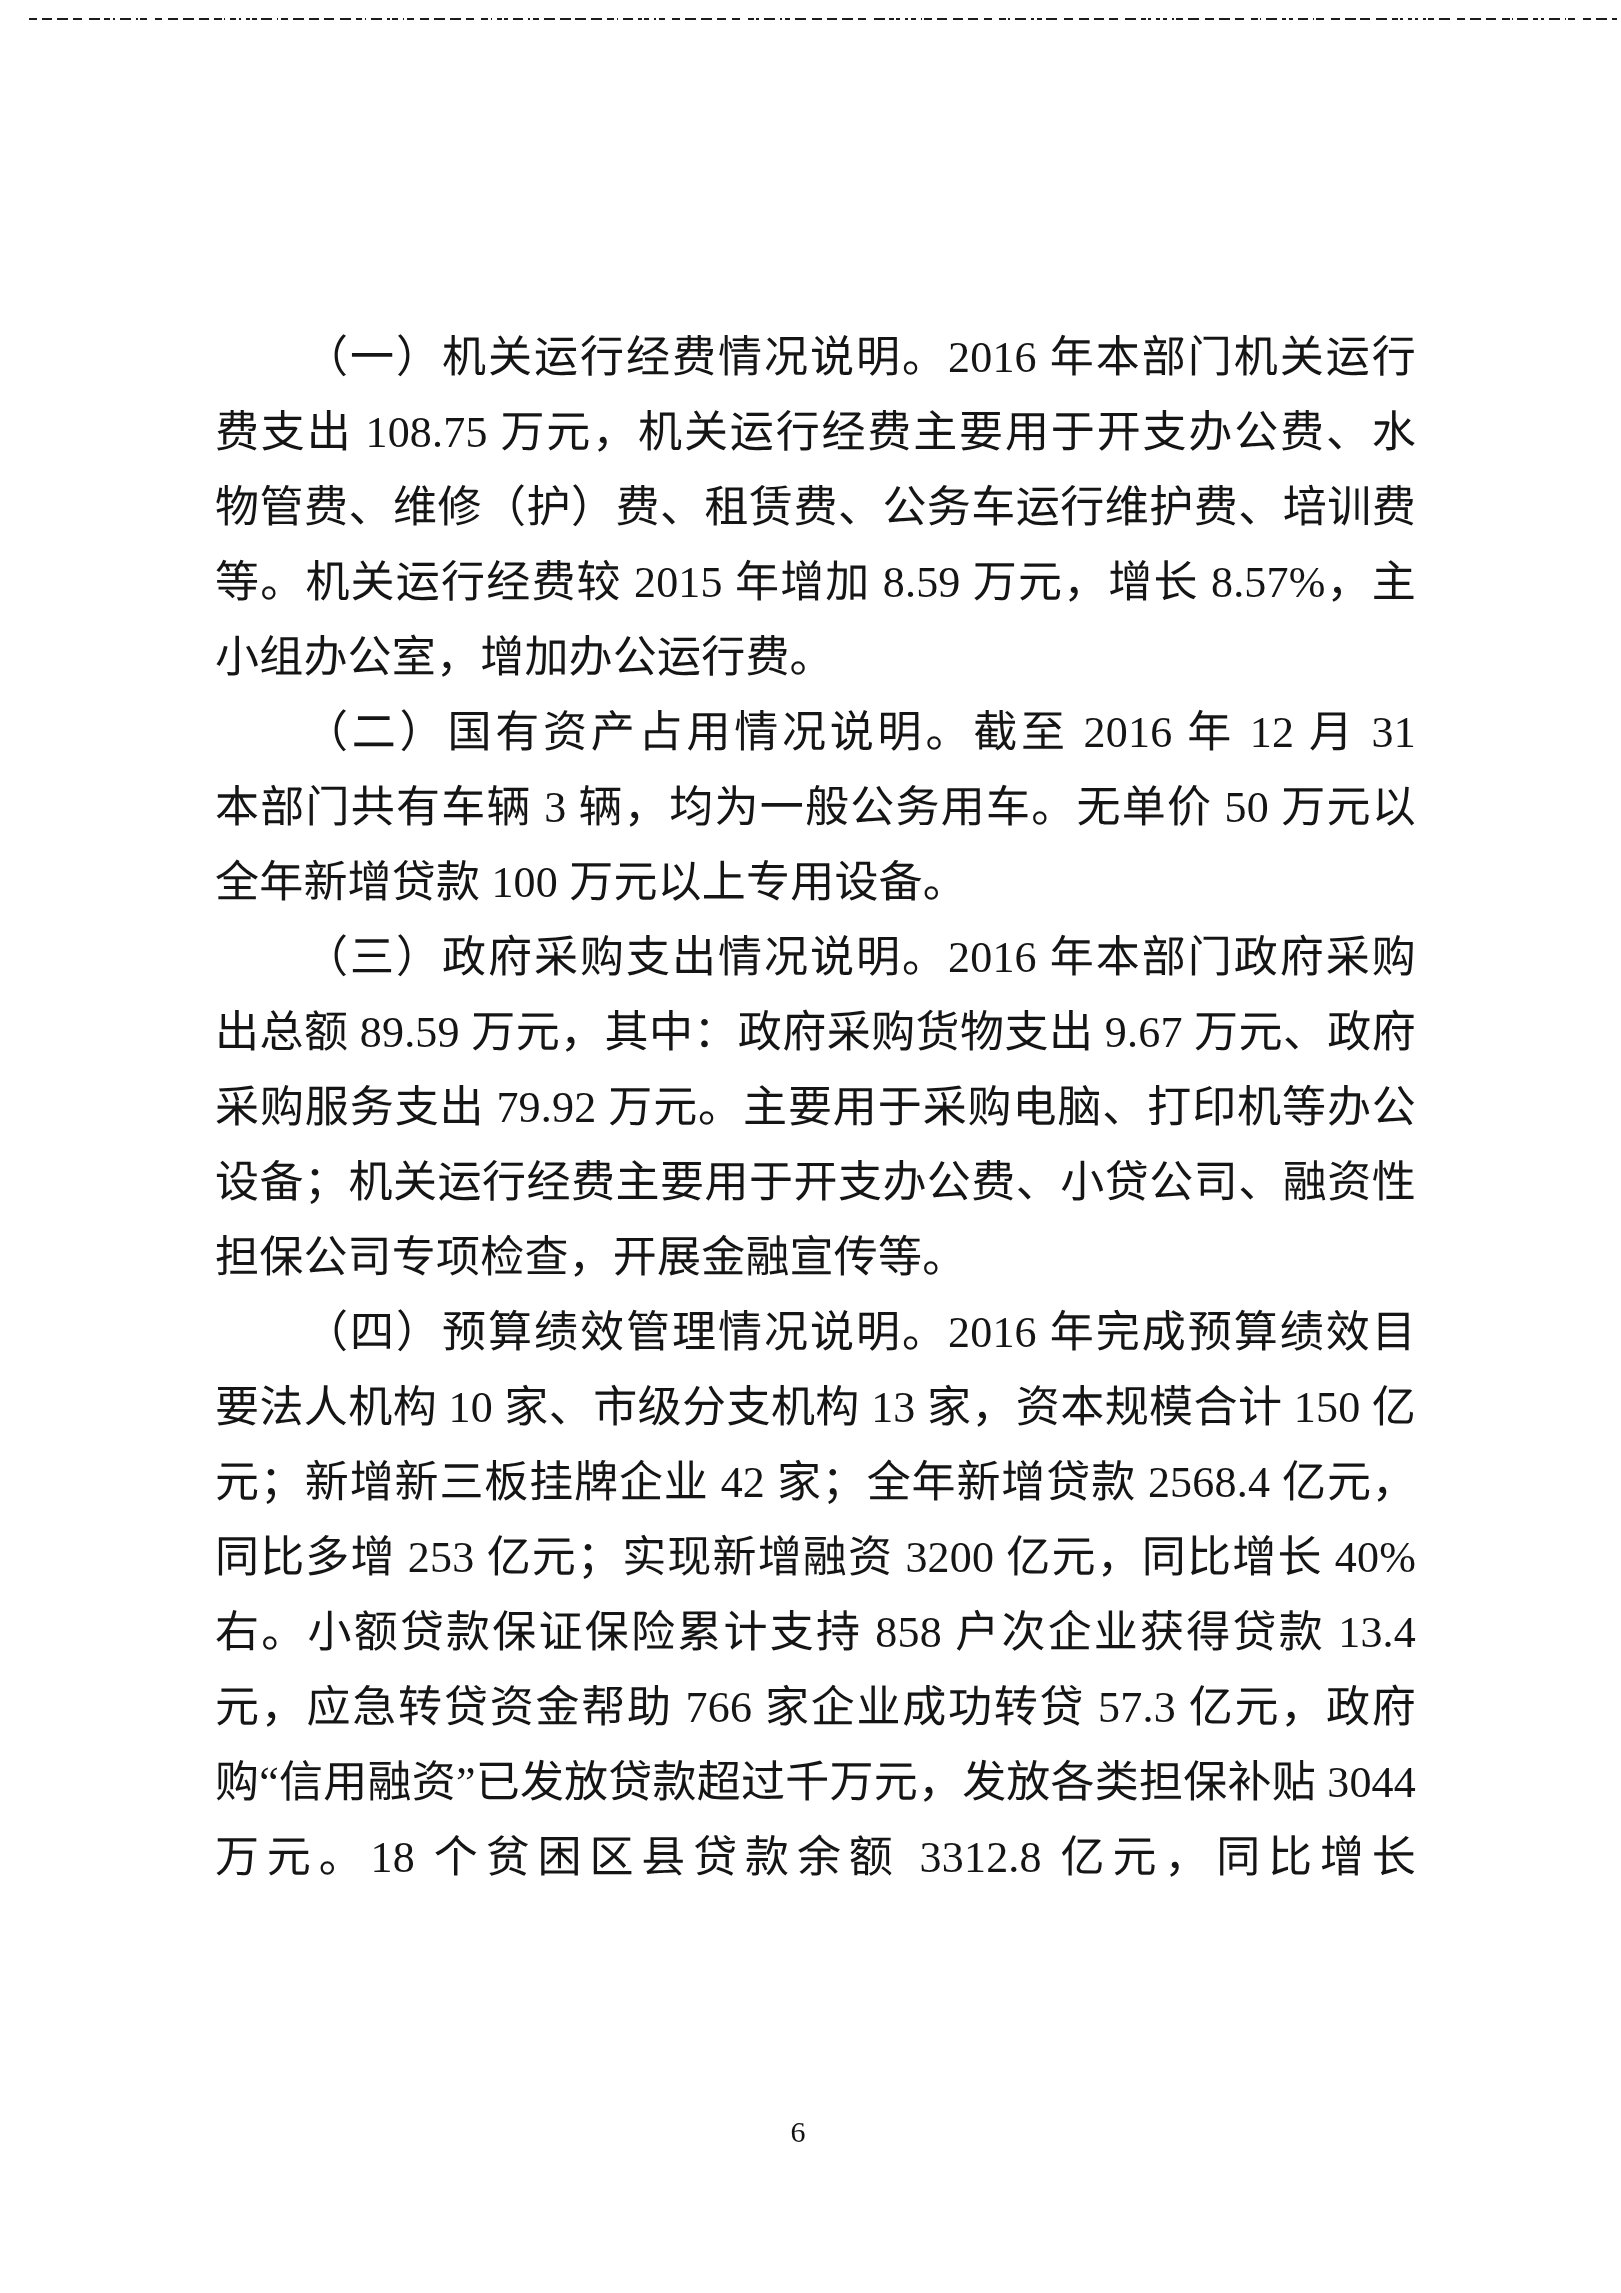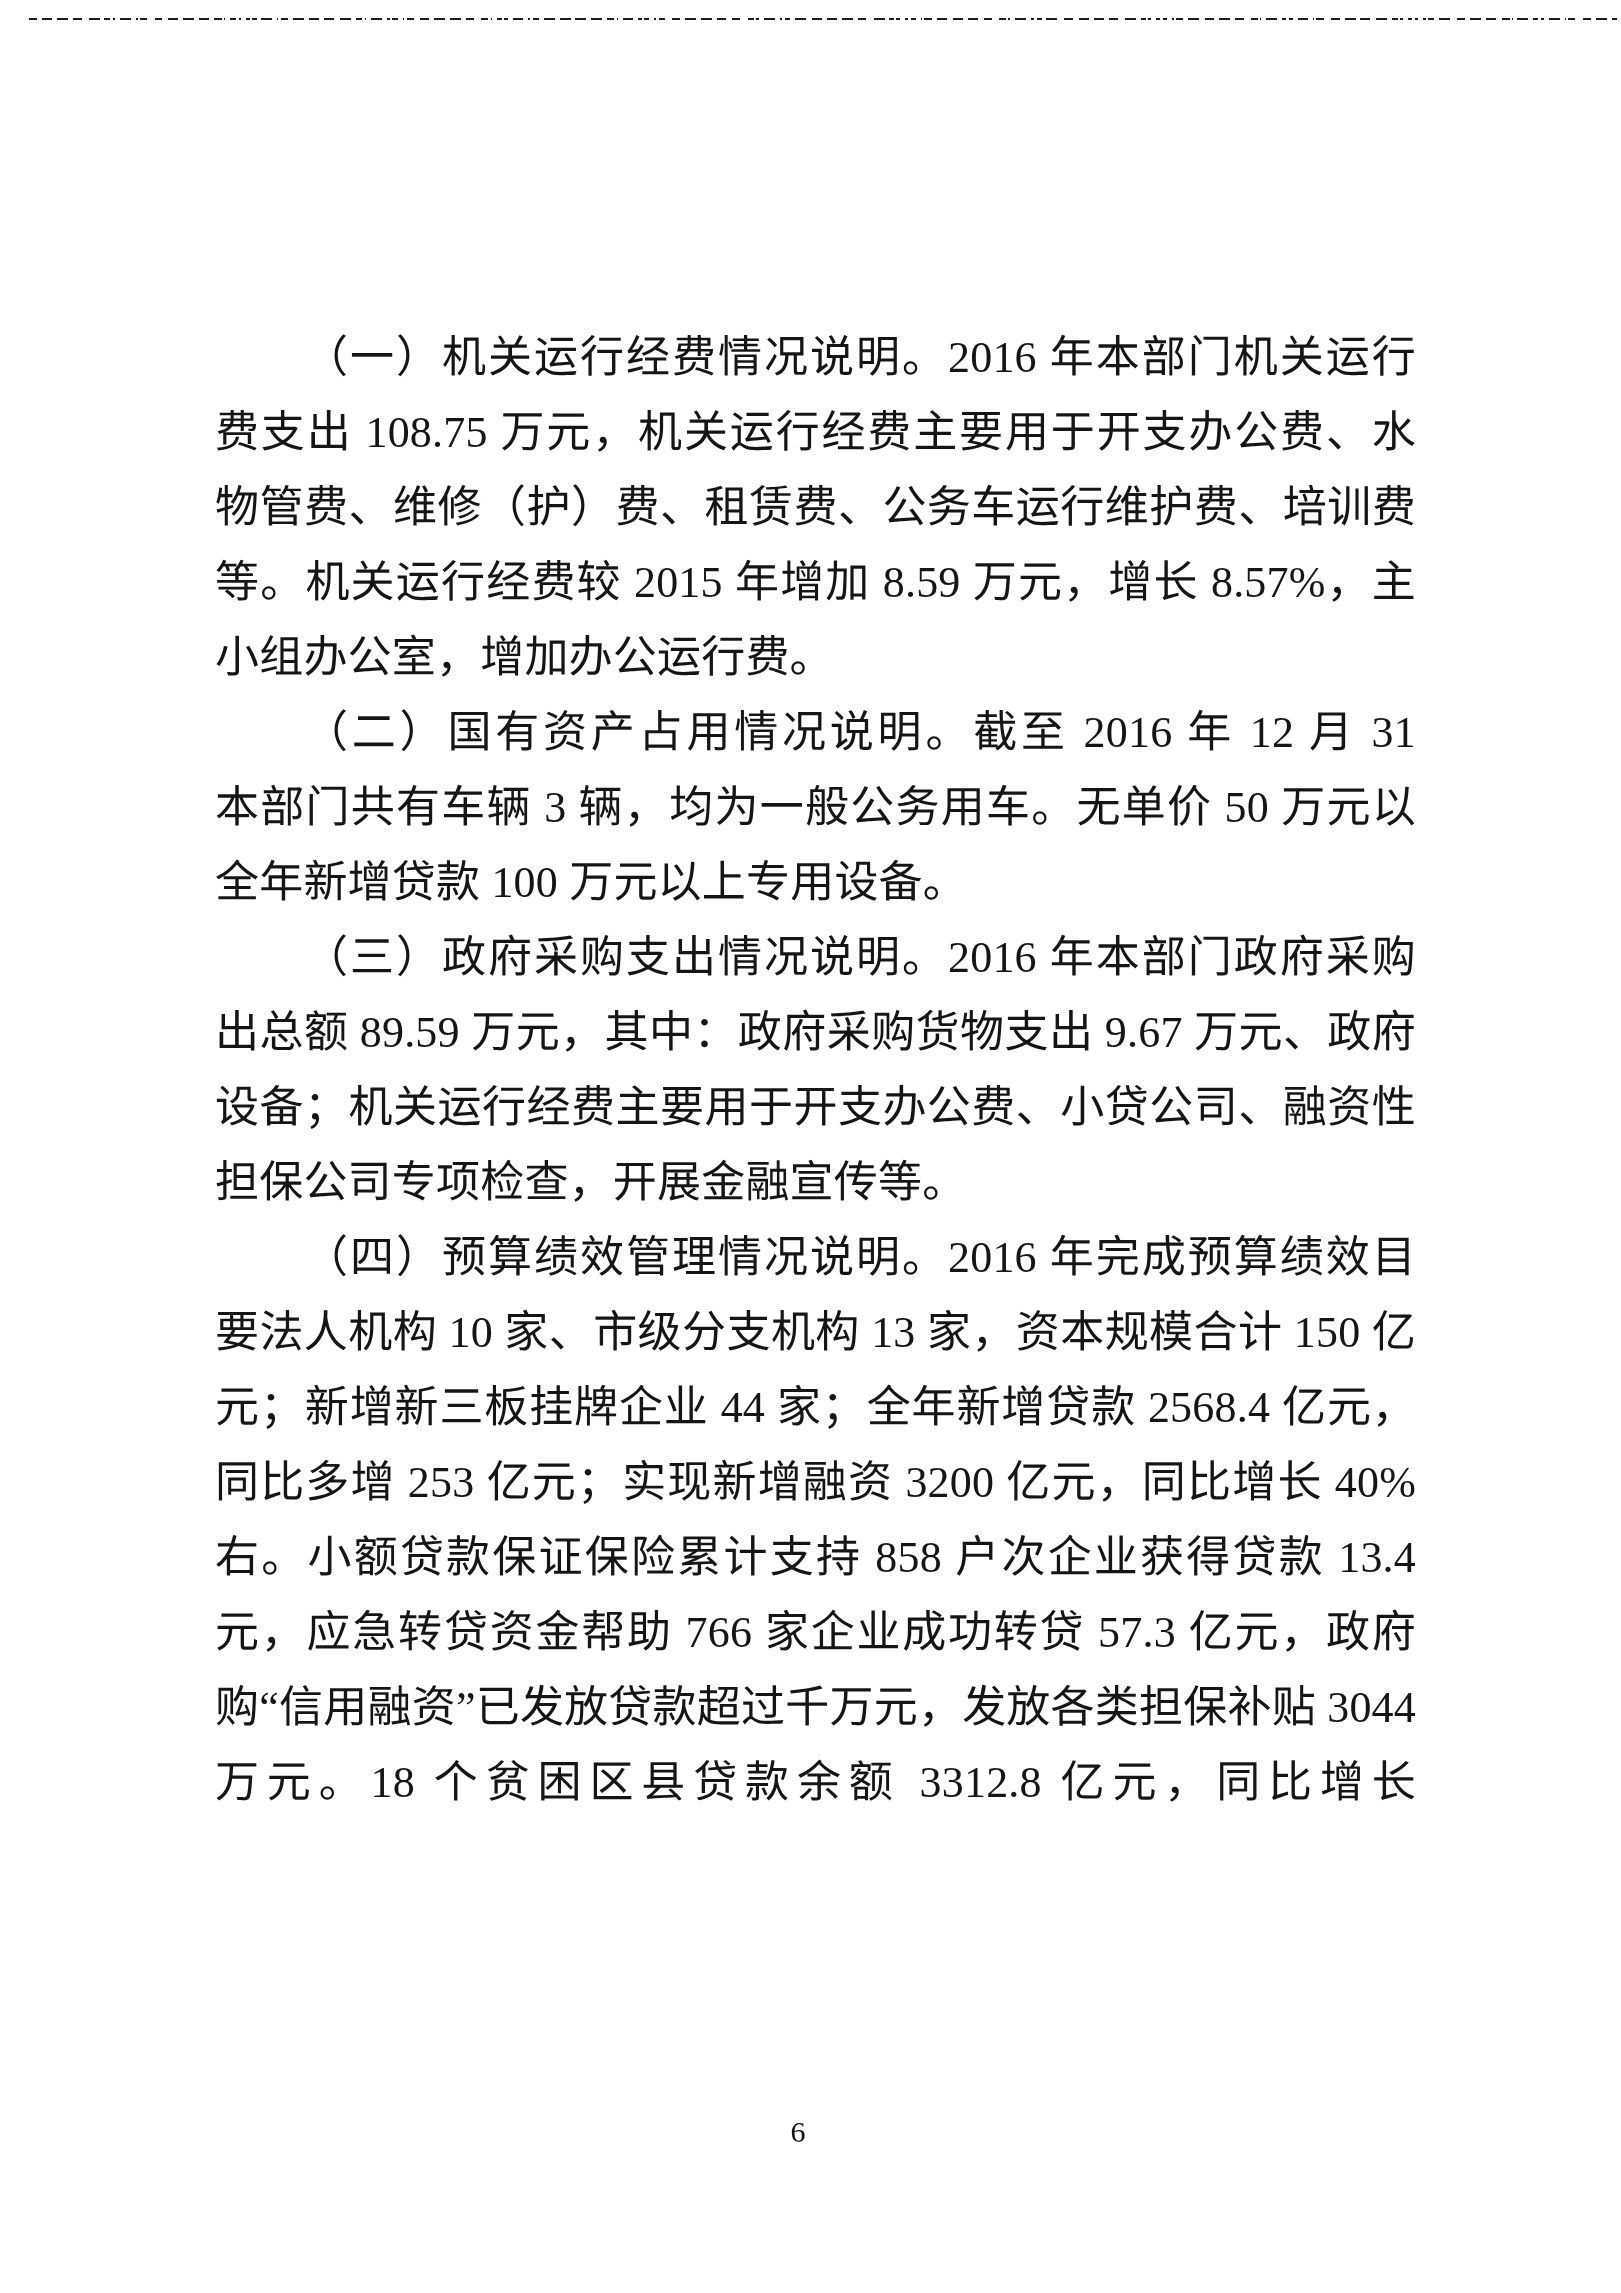--- a/index.html
+++ b/index.html
@@ -76,28 +76,29 @@
 
     <section class="para">
       <div class="line indent full">（二）国有资产占用情况说明。截至 2016 年 12 月 31 日，</div>
       <div class="line full">本部门共有车辆 3 辆，均为一般公务用车。无单价 50 万元以上</div>
       <div class="line">全年新增贷款 100 万元以上专用设备。</div>
     </section>
 
     <section class="para">
       <div class="line indent full">（三）政府采购支出情况说明。2016 年本部门政府采购支</div>
       <div class="line full">出总额 89.59 万元，其中：政府采购货物支出 9.67 万元、政府</div>
+      <div class="line full">采购服务支出 79.92 万元。主要用于采购电脑、打印机等办公</div>
       <div class="line full">设备；机关运行经费主要用于开支办公费、小贷公司、融资性</div>
       <div class="line">担保公司专项检查，开展金融宣传等。</div>
     </section>
 
     <section class="para">
       <div class="line indent full">（四）预算绩效管理情况说明。2016 年完成预算绩效目标</div>
       <div class="line full">要法人机构 10 家、市级分支机构 13 家，资本规模合计 150 亿</div>
-      <div class="line full">元；新增新三板挂牌企业 44 家；全年新增贷款 2568.4 亿元，</div>
+      <div class="line full">元；新增新三板挂牌企业 42 家；全年新增贷款 2568.4 亿元，</div>
       <div class="line full">同比多增 253 亿元；实现新增融资 3200 亿元，同比增长 40%左</div>
       <div class="line full">右。小额贷款保证保险累计支持 858 户次企业获得贷款 13.4 亿</div>
       <div class="line full">元，应急转贷资金帮助 766 家企业成功转贷 57.3 亿元，政府采</div>
       <div class="line full">购“信用融资”已发放贷款超过千万元，发放各类担保补贴 3044</div>
       <div class="line full">万元。18 个贫困区县贷款余额 3312.8 亿元，同比增长 16.9%，</div>
     </section>
 
   </main>
 
   <div class="page-number">6</div>

